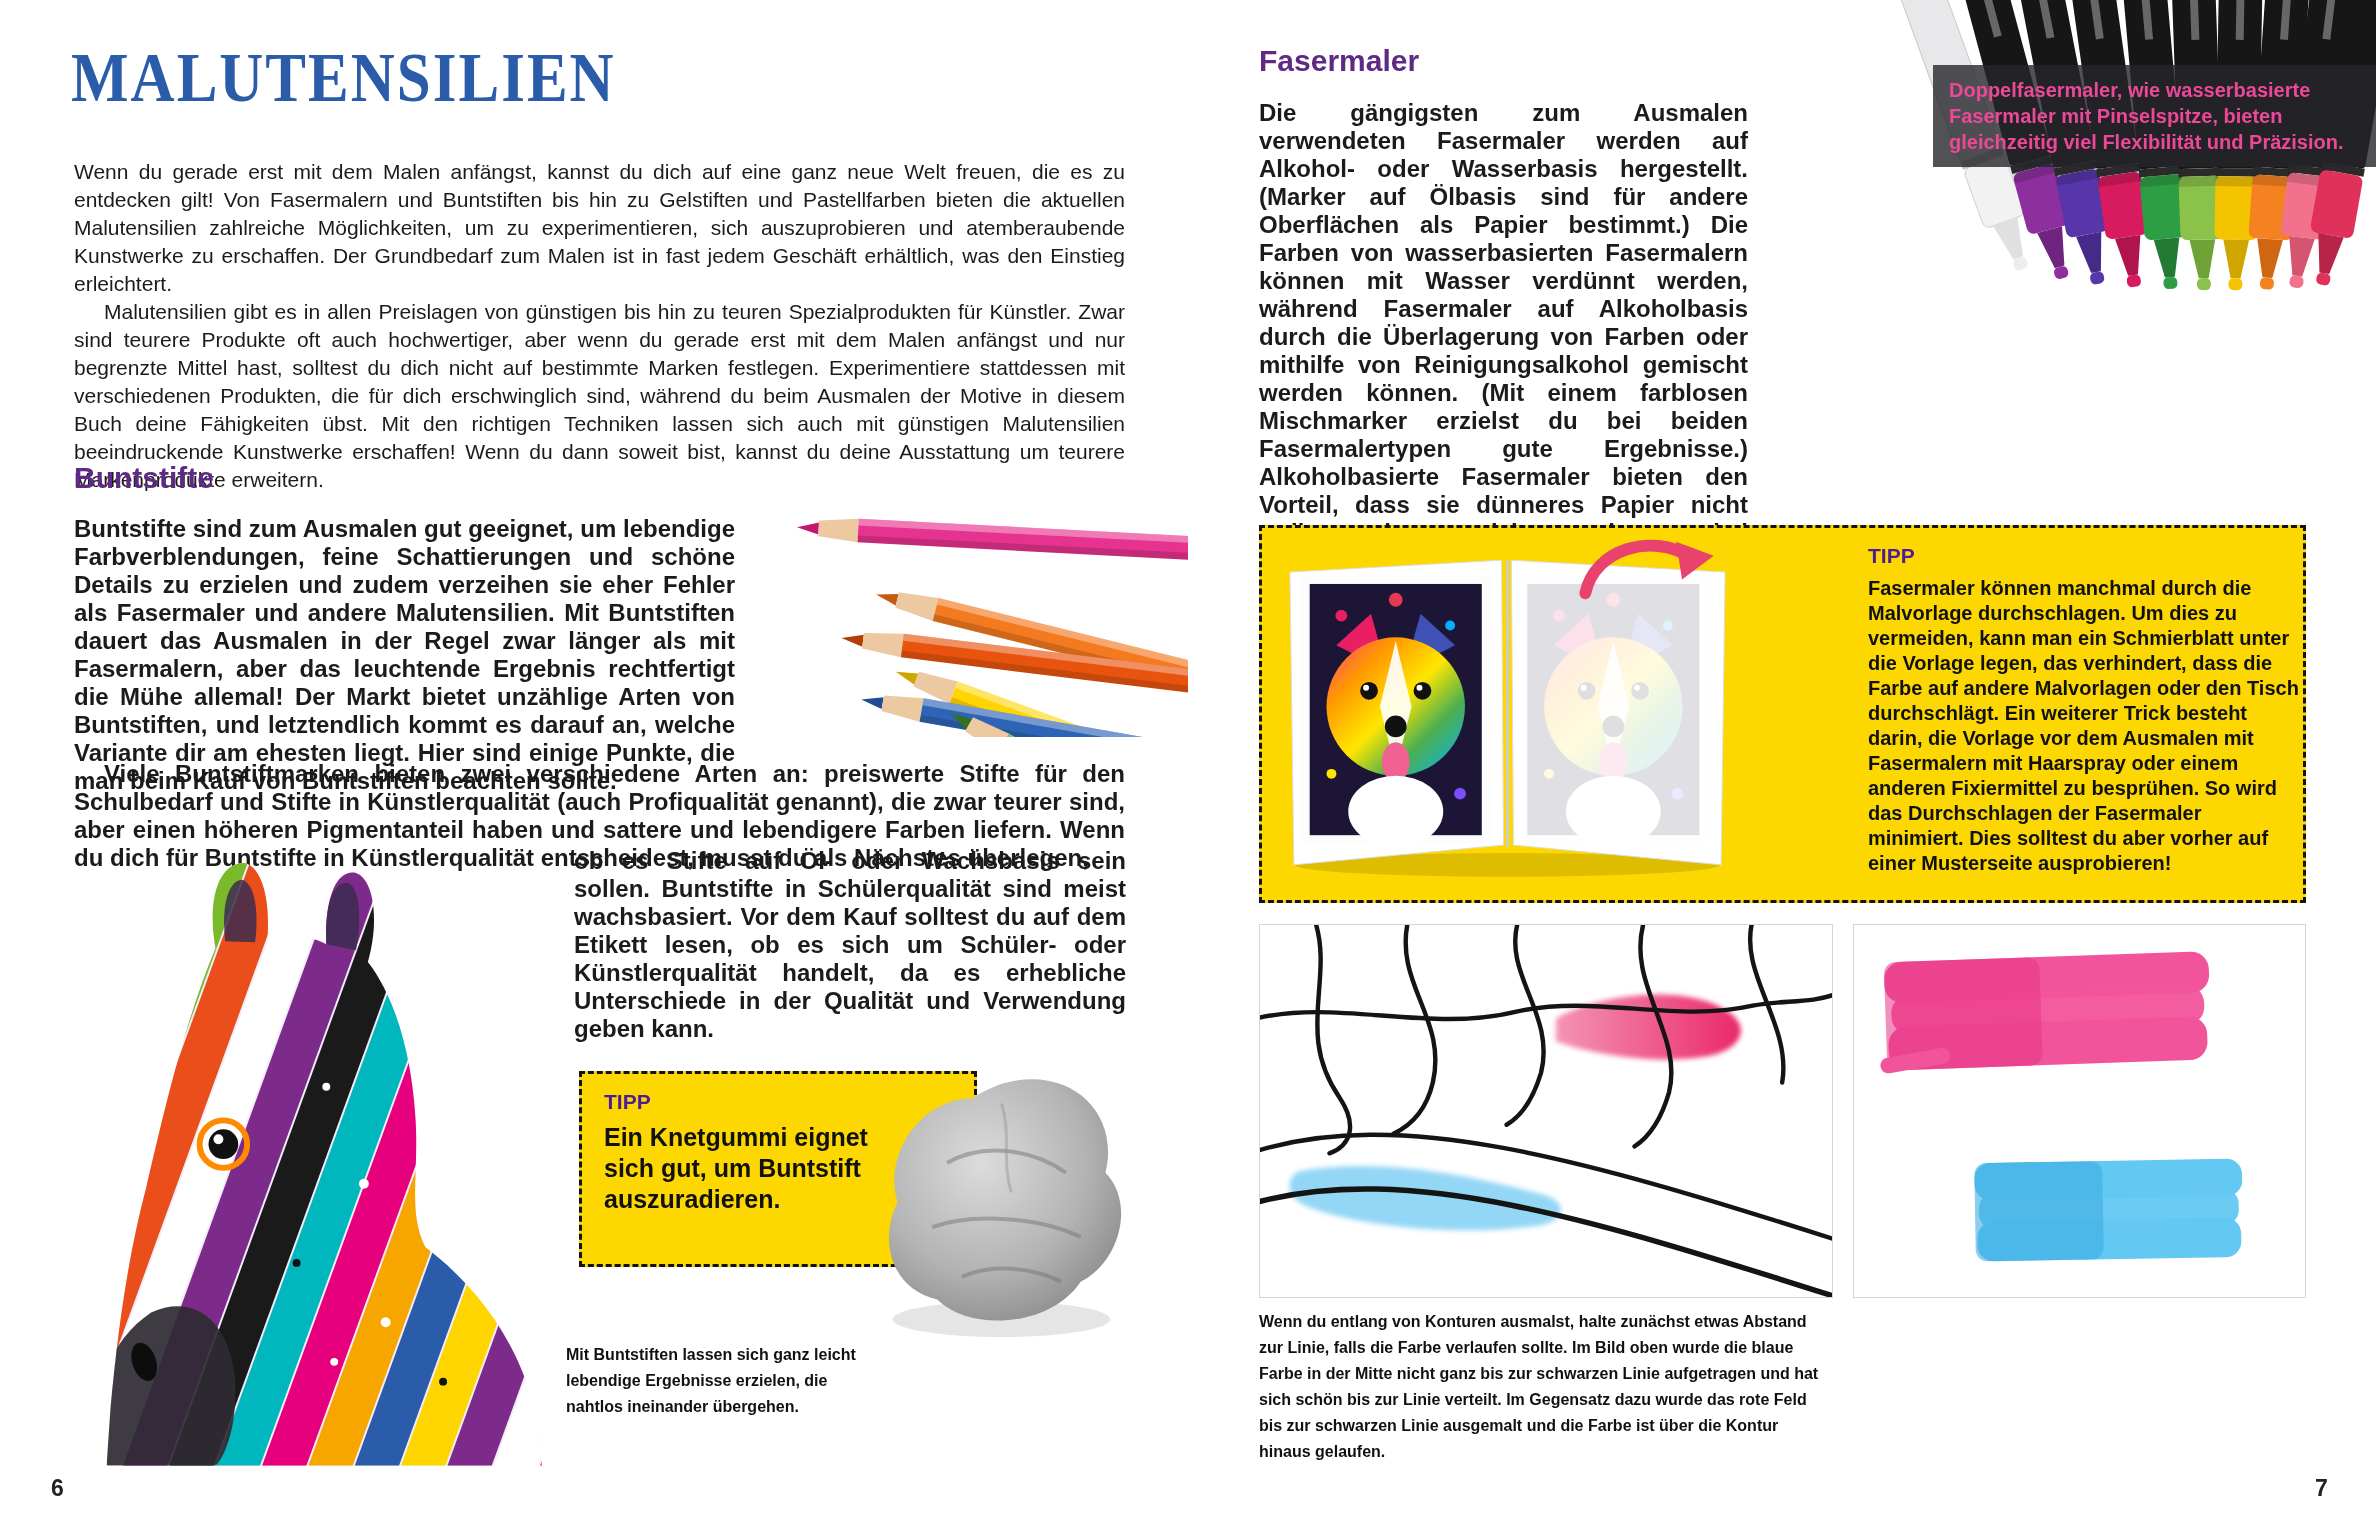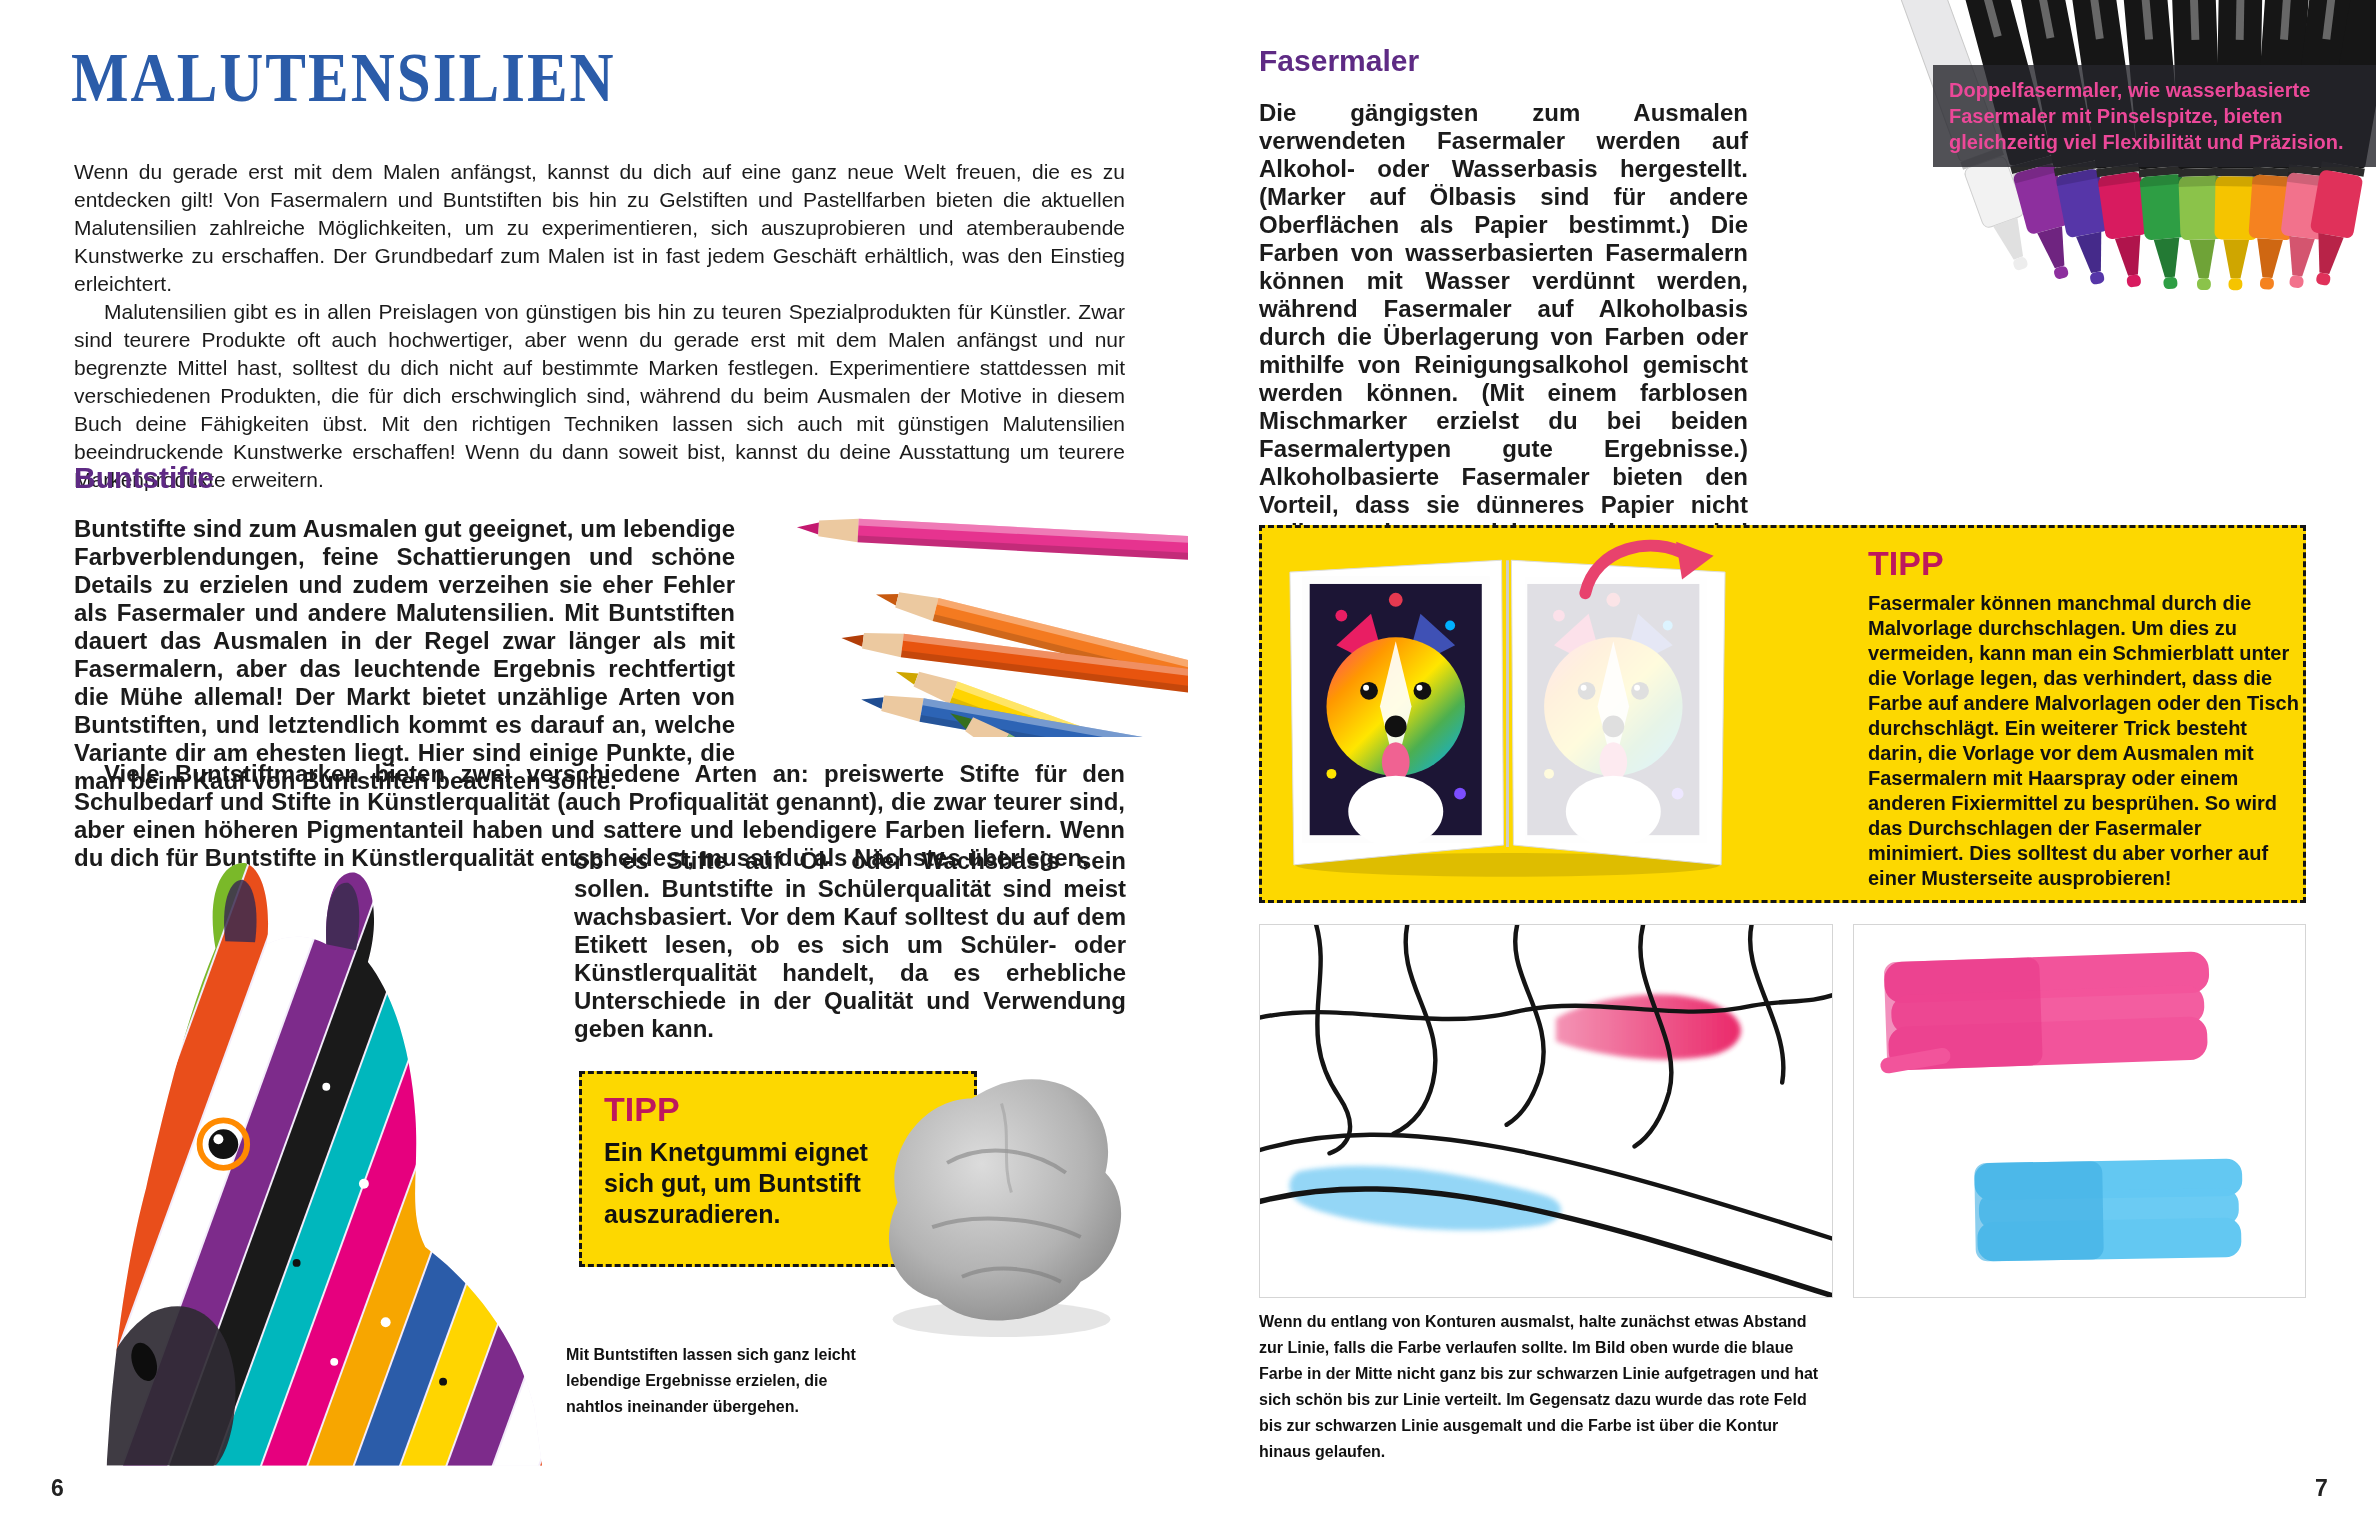--- a/index.html
+++ b/index.html
@@ -21,21 +21,21 @@
   .intro-block{position:absolute;left:74px;top:158px;width:1051px;}
   .intro-block p{margin:0;font-size:21px;line-height:28px;text-align:justify;}
   .h-bunt{left:74px;top:461px;}
   .bunt-p1{left:74px;top:515px;width:661px;}
   .pencils-img{position:absolute;left:757px;top:465px;width:431px;height:272px;}
   .bunt-p2{left:74px;top:760px;width:1051px;}
   .zebra-img{position:absolute;left:67px;top:847px;width:480px;height:619px;}
   .bunt-p2cont{left:574px;top:847px;width:552px;}
   .tipbox{position:absolute;background:#fdd800;border:3px dashed #141414;box-sizing:border-box;}
   .tip1{left:579px;top:1071px;width:398px;height:196px;padding:16px 22px;}
-  .tip-label{font-size:34px;font-weight:700;color:#be185d;margin:0 0 8px 0;}
+  .tip-label{font-size:21px;font-weight:700;color:#4c1d95;margin:0 0 8px 0;}
   .tip1 .tip-text{margin:0;width:287px;font-size:25px;line-height:31px;font-weight:700;color:#111;}
   .eraser-img{position:absolute;left:853px;top:1044px;width:297px;height:307px;}
   .cap-zebra{left:566px;top:1342px;width:297px;}
   .pn-left{left:51px;top:1475px;}
 
   
   .h-fas{left:1259px;top:44px;}
   .fas-p{left:1259px;top:99px;width:489px;}
   .markers-img{position:absolute;left:1713px;top:0;width:663px;height:342px;}
   .marker-caption{position:absolute;left:1933px;top:65px;width:444px;box-sizing:border-box;

